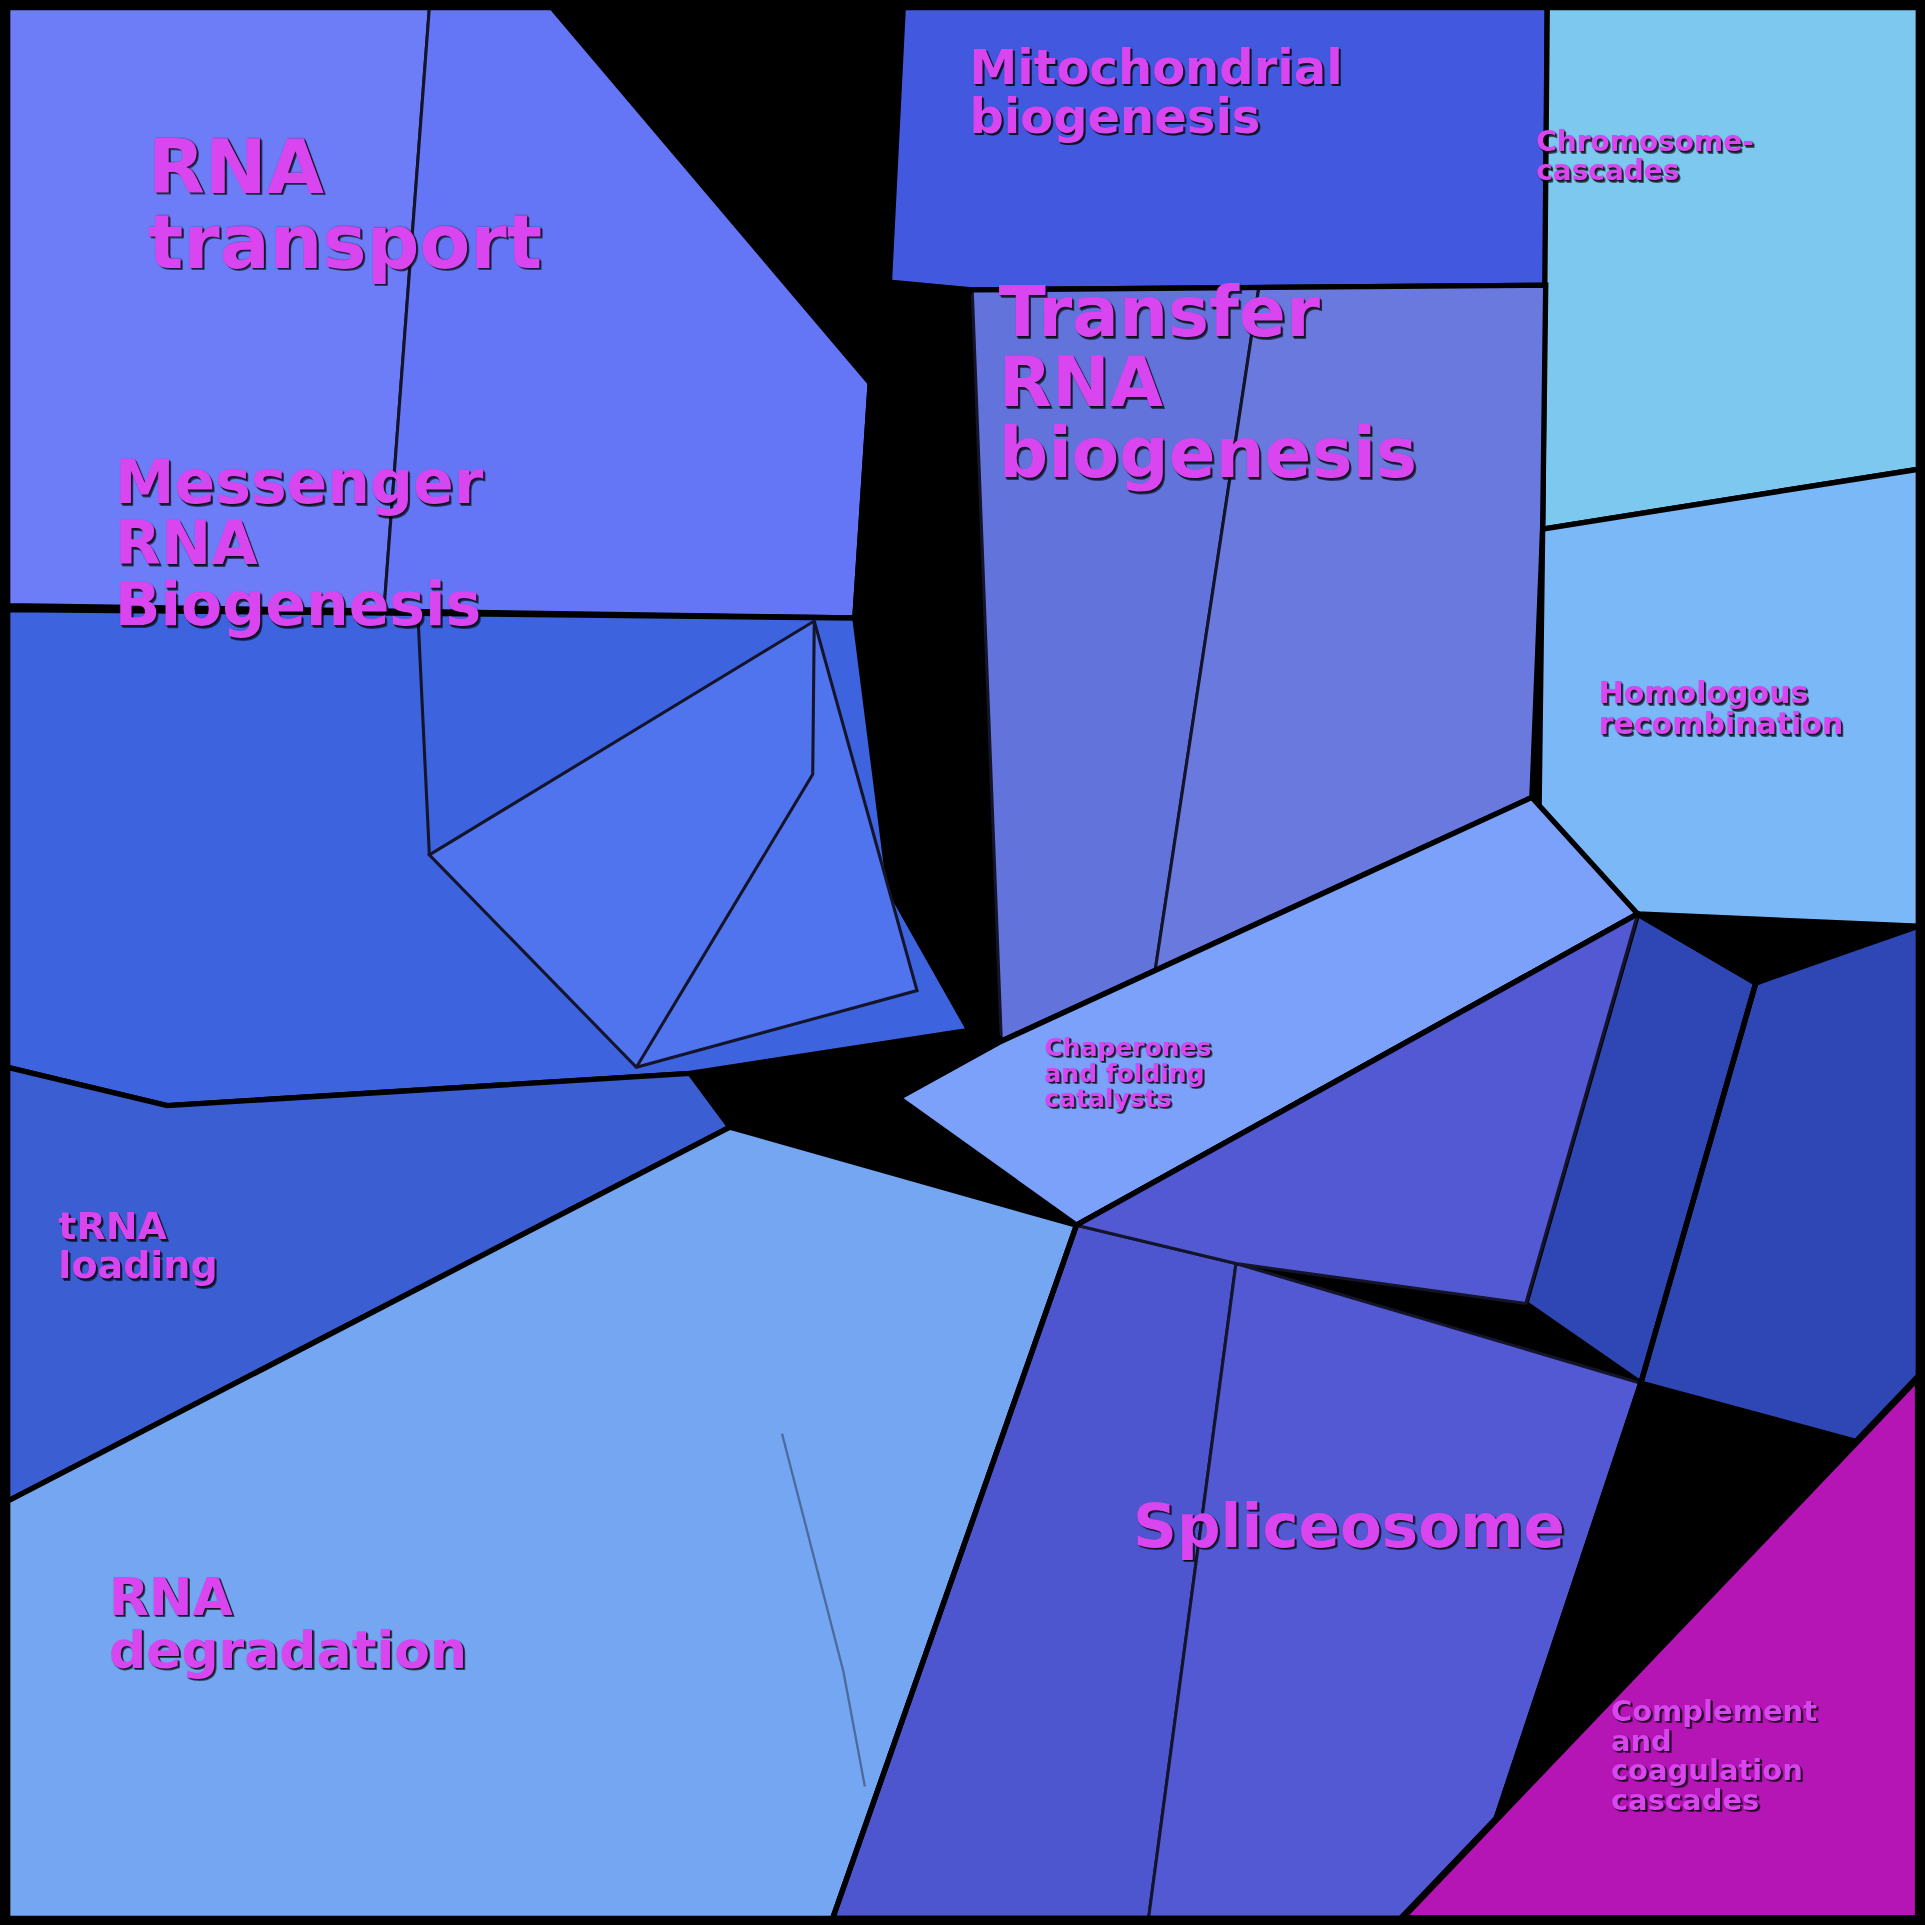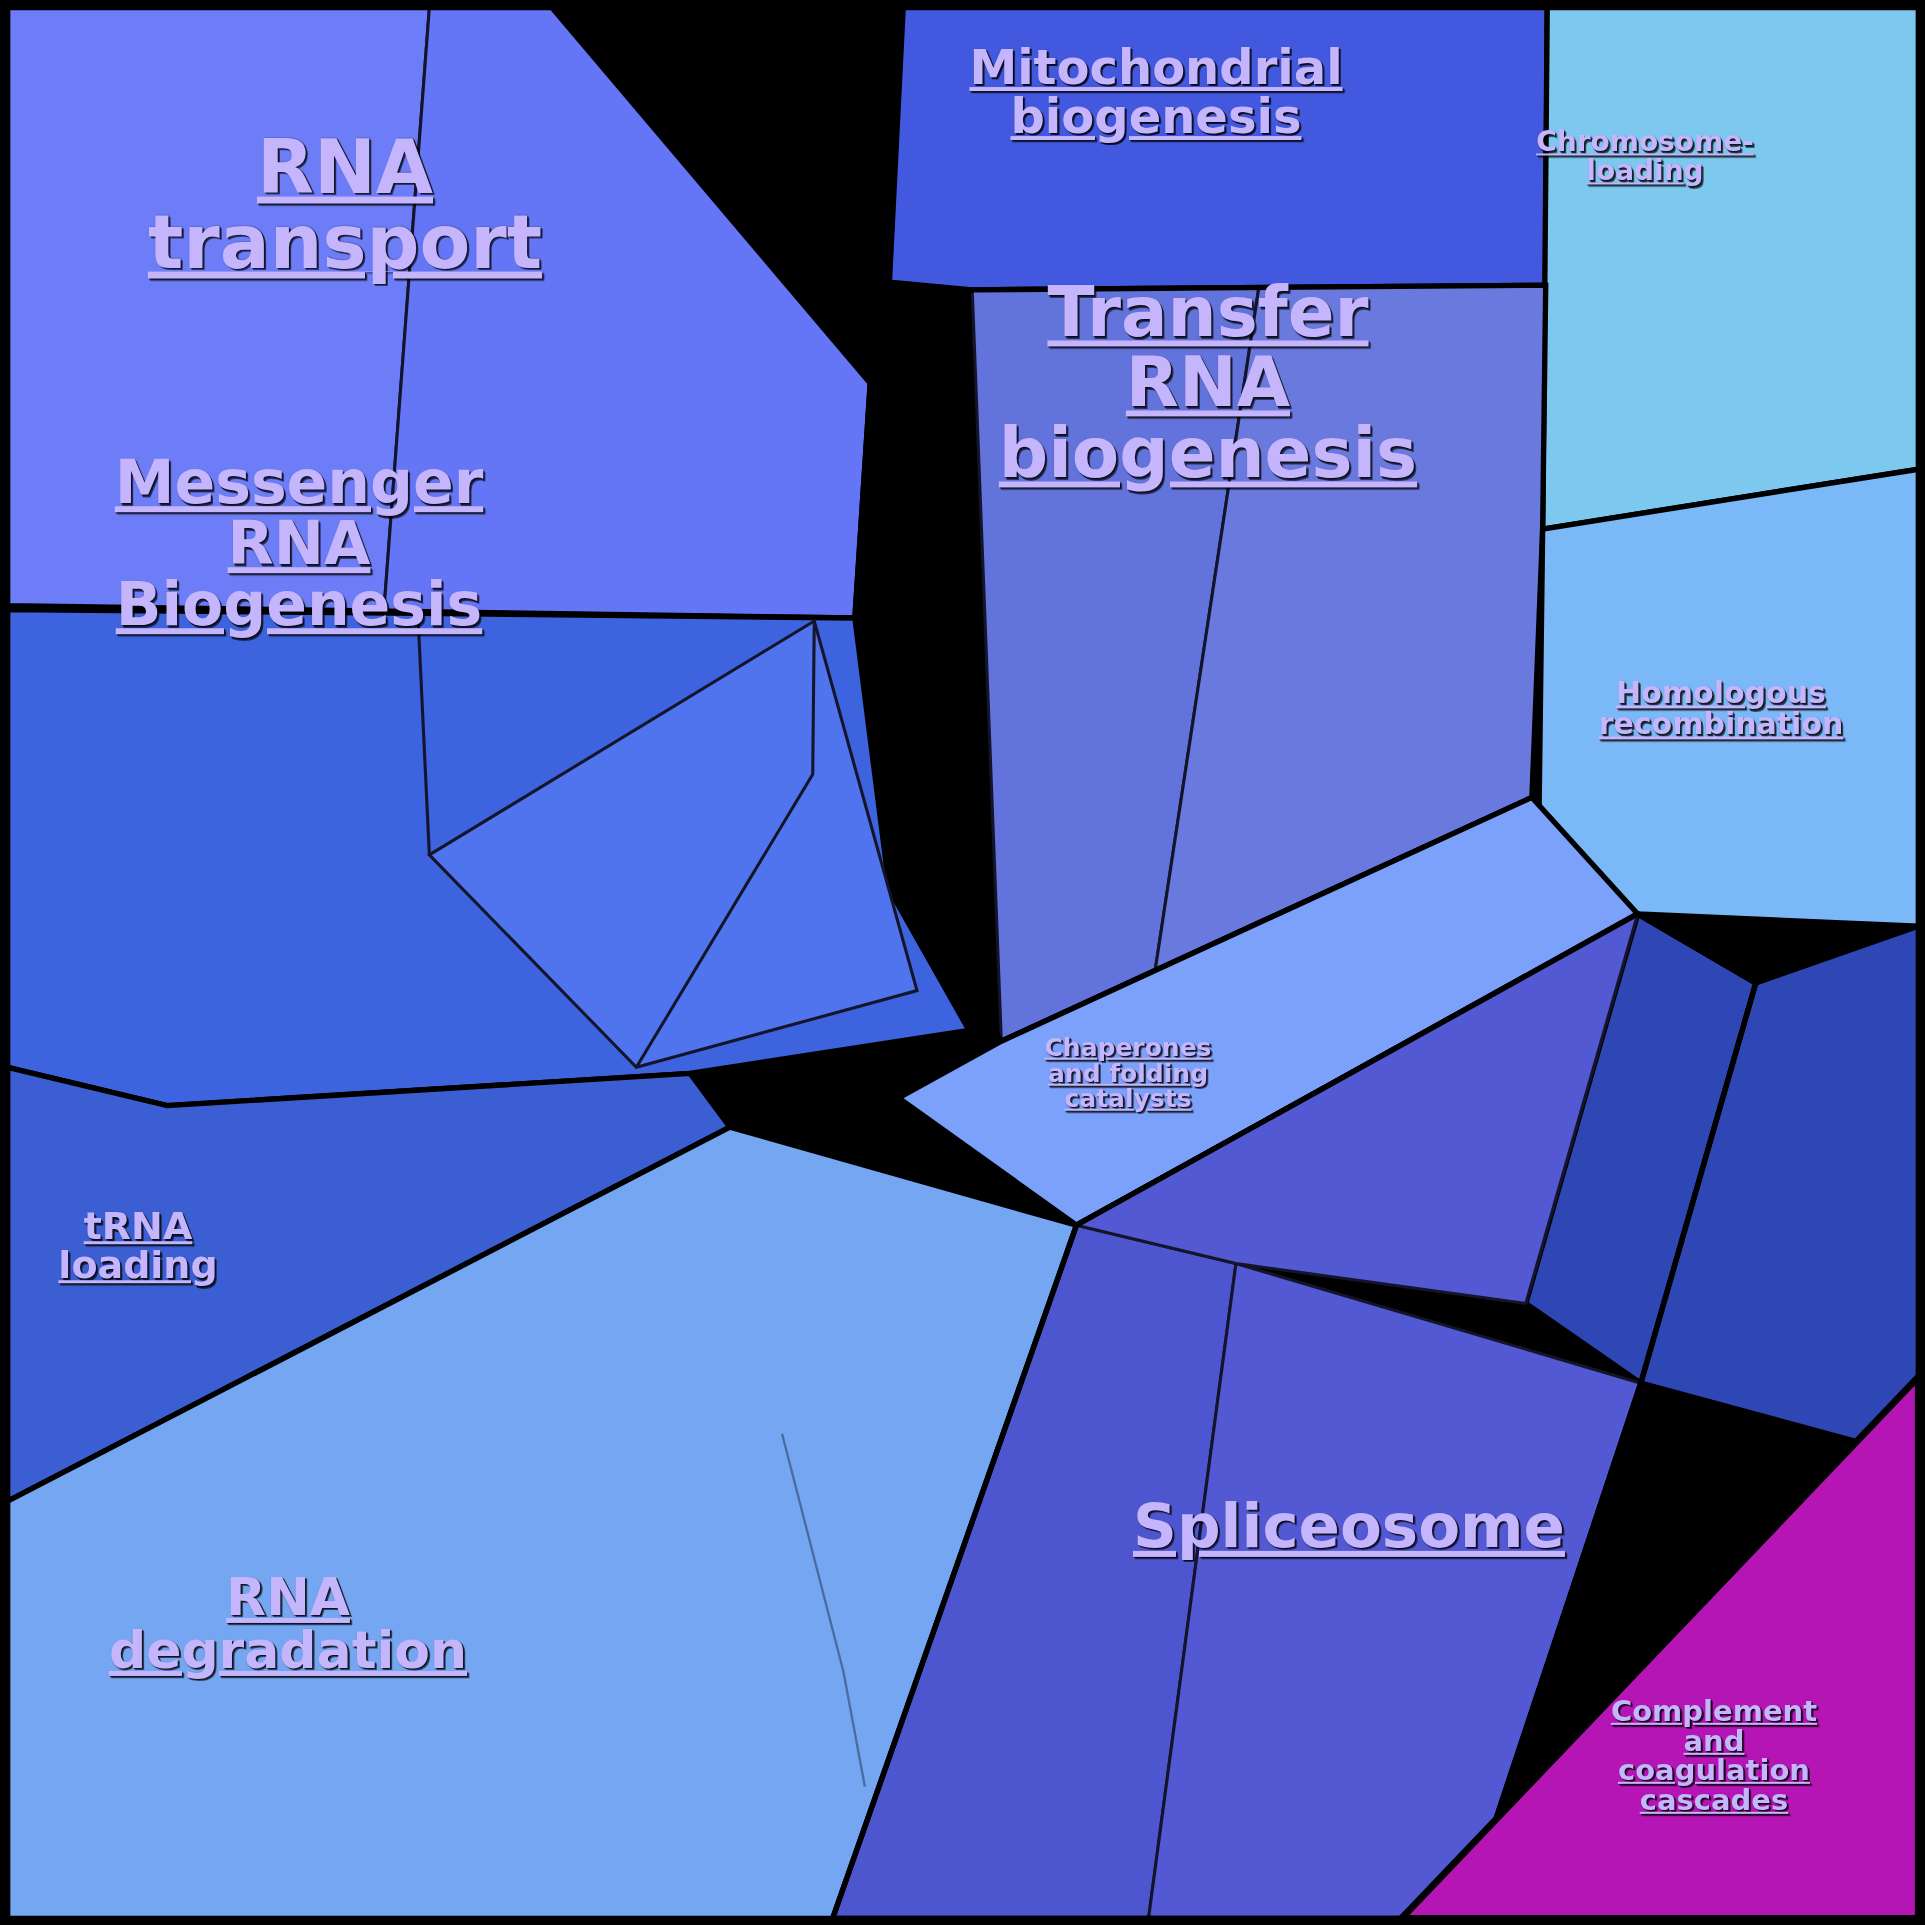--- a/index.html
+++ b/index.html
@@ -21,34 +21,32 @@
   }
   #treemap {
     position: absolute;
     inset: 0;
     width: 1926px;
     height: 1926px;
     display: block;
   }
   .cell-label {
     position: absolute;
-    text-align: center;
-    color: #c4b5fd;
+    color: #d946ef;
     font-family: "DejaVu Sans", sans-serif;
     font-weight: bold;
     line-height: 1.02;
     white-space: pre-line;
     transform: translate(-50%, -50%);
     text-shadow:
        2.3px 2.3px 0 rgba(0,0,0,0.55),
        1.5px 1.5px 0 rgba(0,0,0,0.45),
        0.8px 0.8px 1.5px rgba(0,0,0,0.6);
     pointer-events: none;
     letter-spacing: 0px;
-    text-decoration: underline;
   }
 </style>
 </head>
 <body>
 
 <div id="stage">
   <svg id="treemap" viewBox="0 0 2512 2512" preserveAspectRatio="none">
     <defs>
       <clipPath id="frameClip">
         <rect x="10" y="10" width="2492" height="2492"></rect>
@@ -101,21 +99,21 @@
     <rect x="5" y="5" width="2502" height="2502" fill="none" stroke="#000000" stroke-width="12"></rect>
   </svg>
 
   <div class="cell-label" style="left:345px; top:205px; font-size:74px;">RNA
 transport</div>
 
   <div class="cell-label" style="left:1156px; top:92px; font-size:48px;">Mitochondrial
 biogenesis</div>
 
   <div class="cell-label" style="left:1645px; top:157px; font-size:28px;">Chromosome-
-loading</div>
+cascades</div>
 
   <div class="cell-label" style="left:1208px; top:383px; font-size:69px;">Transfer
 RNA
 biogenesis</div>
 
   <div class="cell-label" style="left:1721px; top:709px; font-size:30px;">Homologous
 recombination</div>
 
   <div class="cell-label" style="left:299px; top:544px; font-size:60px;">Messenger
 RNA

